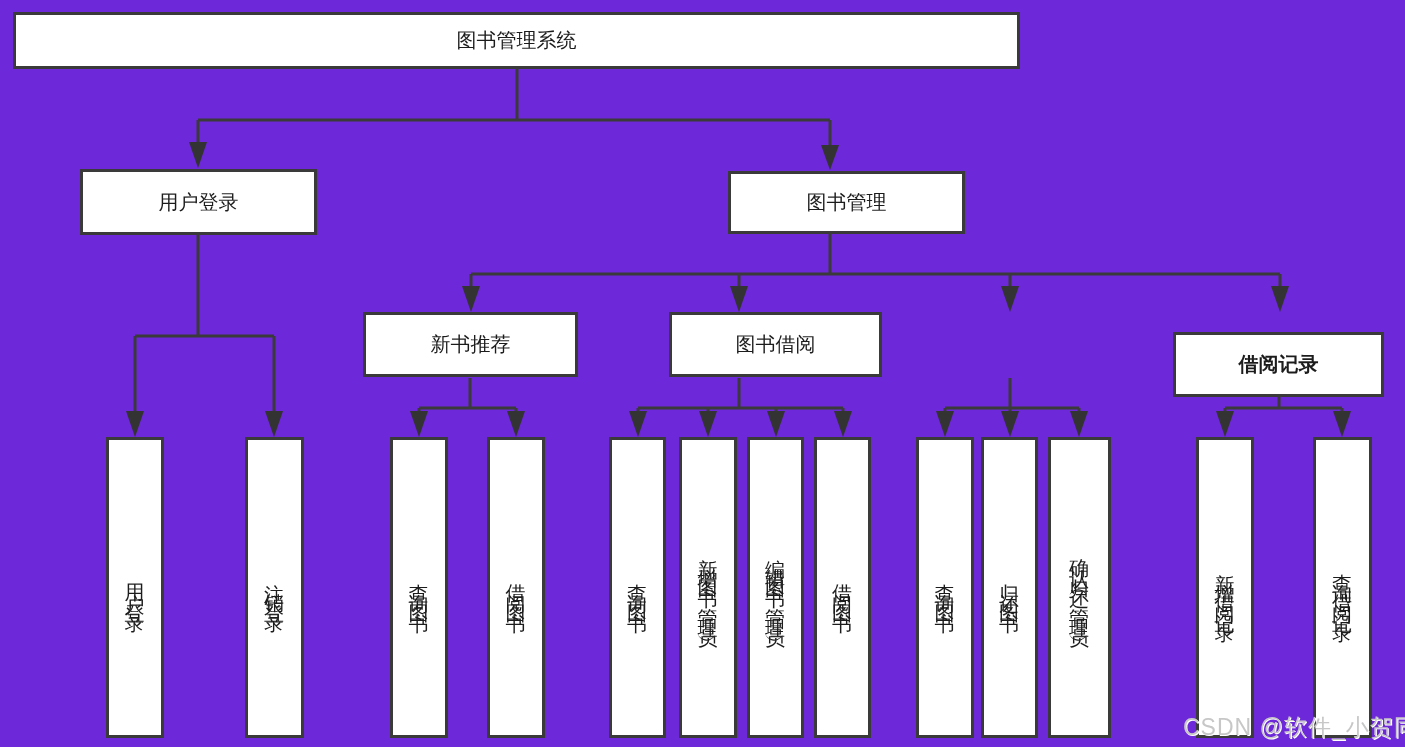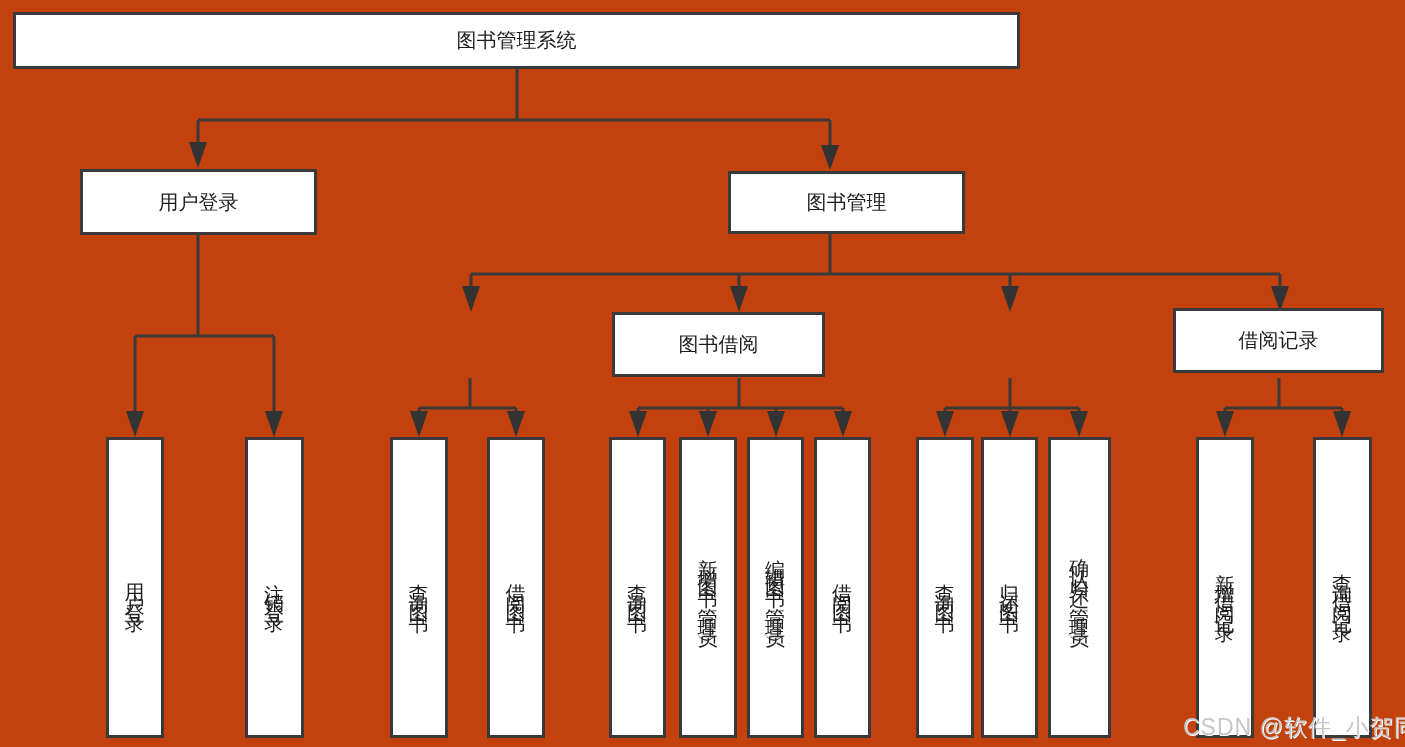--- a/index.html
+++ b/index.html
@@ -5,21 +5,21 @@
   html, body {
     margin: 0;
     padding: 0;
     background: #ffffff;
     font-family: "Liberation Sans", "DejaVu Sans", sans-serif;
   }
   #canvas {
     position: relative;
     width: 1405px;
     height: 747px;
-    background: #c2410c;
+    background: #6d28d9;
     overflow: hidden;
   }
   #connector-layer {
     position: absolute;
     left: 0; top: 0;
     z-index: 1;
     pointer-events: none;
   }
   .node {
     position: absolute;
@@ -107,24 +107,27 @@
     <span>图书管理系统</span>
   </div>
 
   <div class="node hnode" style="left:80px; top:169px; width:237px; height:66px;">
     <span>用户登录</span>
   </div>
   <div class="node hnode" style="left:712px; top:171px; width:237px; height:63px;margin-left:16px;">
     <span>图书管理</span>
   </div>
 
-  <div class="node hnode" style="left:612px; top:312px; width:213px; height:65px;">
+  <div class="node hnode" style="left:363px; top:312px; width:215px; height:65px;">
+    <span>新书推荐</span>
+  </div>
+  <div class="node hnode" style="left:669px; top:312px; width:213px; height:65px;">
     <span>图书借阅</span>
   </div>
-  <div class="node hnode" style="left:1173px; top:308px; width:211px; height:65px;">
+  <div class="node hnode" style="left:1173px; top:332px; width:211px; height:65px;font-weight:bold;">
     <span>借阅记录</span>
   </div>
 
   <div class="node leaf" style="left:106px; top:437px; width:58px; height:301px;">
     <span class="vtext">用户登录</span>
   </div>
   <div class="node leaf" style="left:245px; top:437px; width:59px; height:301px;">
     <span class="vtext">注销登录</span>
   </div>
 

